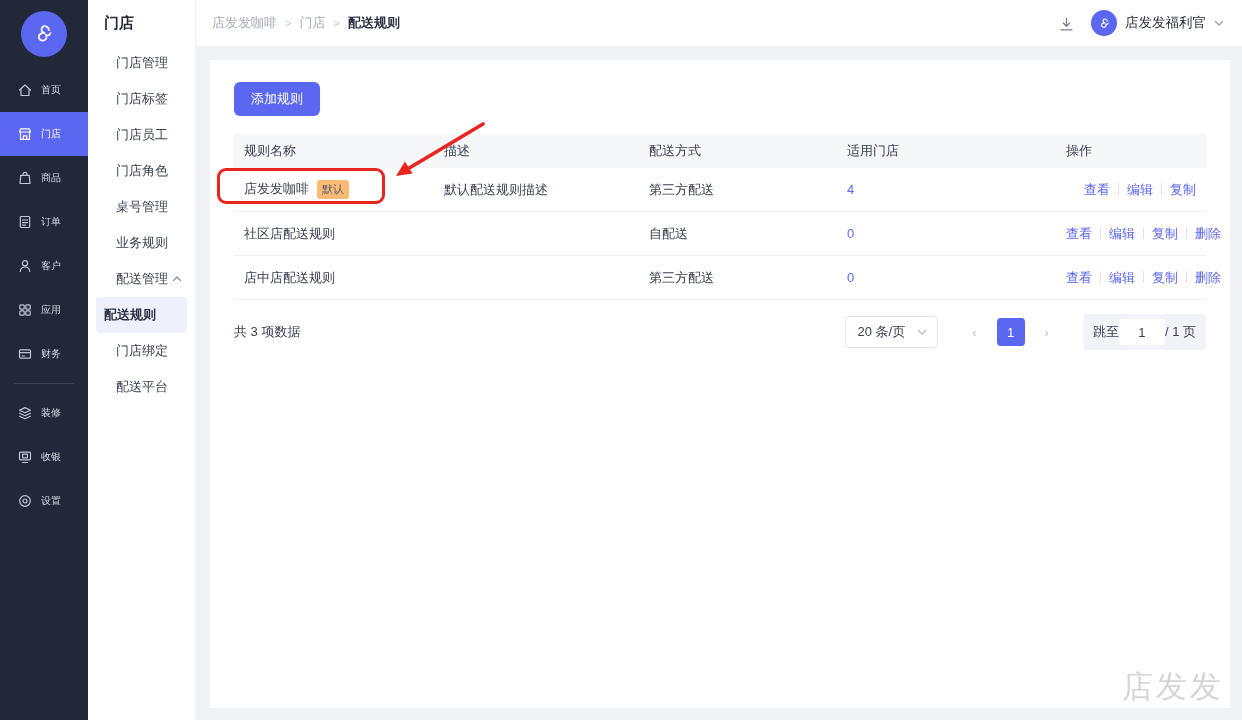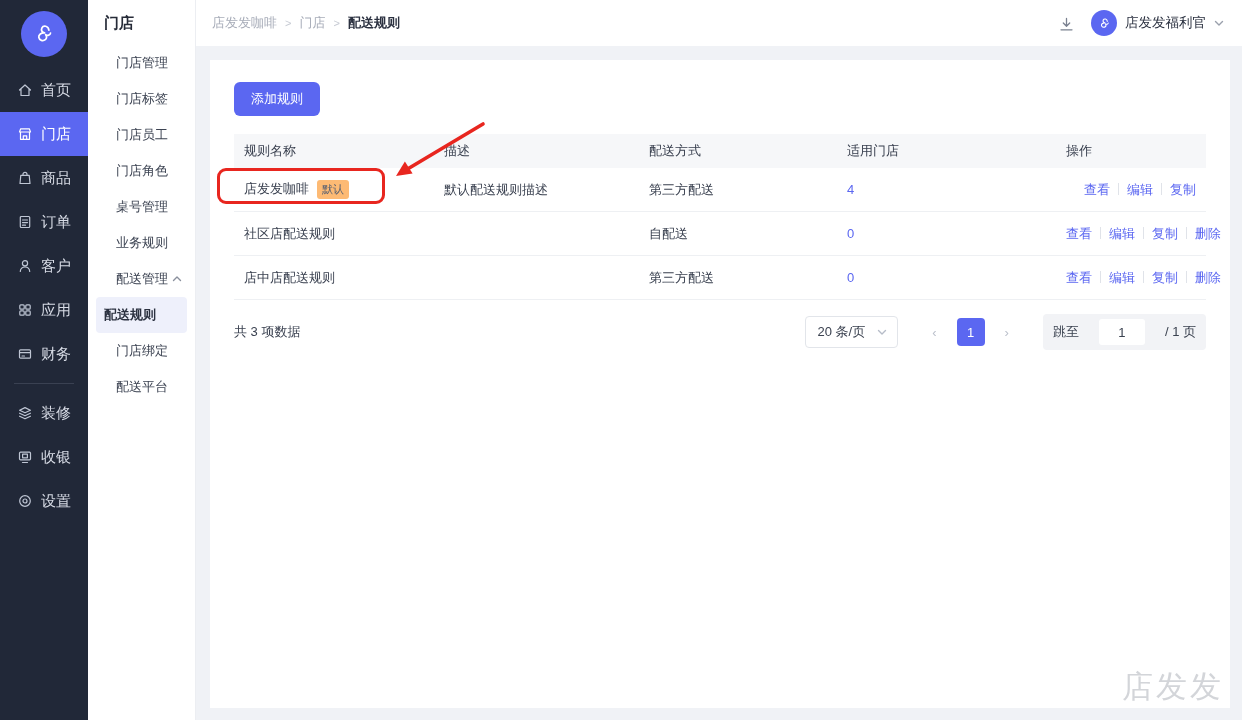--- a/index.html
+++ b/index.html
@@ -5,21 +5,21 @@
   * { margin:0; padding:0; box-sizing:border-box; }
   html,body { width:1242px; height:720px; overflow:hidden; }
   body { font-family:"Liberation Sans","DejaVu Sans",sans-serif; font-size:13px; color:#3a4150; position:relative; background:#f0f2f6; }
   .app { display:flex; width:1242px; height:720px; }
 
   
   .rail { width:88px; background:#212838; flex:none; display:flex; flex-direction:column; }
   .logo-wrap { height:68px; display:flex; align-items:center; justify-content:center; }
   .logo { width:46px; height:46px; border-radius:50%; background:#5b67f1; display:flex; align-items:center; justify-content:center; }
   .logo svg { width:26px; height:26px; }
-  .rail-item { height:44px; display:flex; align-items:center; gap:8px; padding-left:17px; color:#d7dbe5; font-size:15px; cursor:pointer; }
+  .rail-item { height:44px; display:flex; align-items:center; gap:8px; padding-left:17px; color:#d7dbe5; font-size:10px; cursor:pointer; }
   .rail-item .icn { display:flex; color:#bfc6d4; }
   .rail-item.active { background:#5b67f1; color:#ffffff; }
   .rail-item.active .icn { color:#ffffff; }
   .rail-item svg { width:16px; height:16px; fill:none; stroke:currentColor; stroke-width:1.2; stroke-linecap:round; stroke-linejoin:round; }
   .rail-divider { height:1px; background:#3a4152; margin:7px 14px; }
 
   
   .submenu { width:108px; background:#ffffff; flex:none; border-right:1px solid #eceef2; }
   .submenu-title { font-size:15px; font-weight:bold; color:#262b38; padding:14px 0 12px 16px; }
   .sm-item { height:36px; display:flex; align-items:center; padding-left:28px; font-size:13px; color:#3c4352; cursor:pointer; }
@@ -63,21 +63,21 @@
   
   .pager { display:flex; align-items:center; justify-content:space-between; margin-top:12px; height:40px; }
   .total { color:#3a4150; }
   .pager-right { display:flex; align-items:center; gap:14px; }
   .page-size { display:flex; align-items:center; gap:12px; border:1px solid #e2e5ea; border-radius:4px; padding:6px 10px 6px 12px; color:#3b4250; cursor:pointer; background:#fff; }
   .page-size .chev svg, .jump .chev svg { width:10px; height:10px; }
   .page-size svg { fill:none; stroke:#b6bcc8; stroke-width:1.4; stroke-linecap:round; stroke-linejoin:round; }
   .nav-arrow { color:#bcc1cc; font-size:13px; padding:4px 6px; cursor:pointer; margin-left:14px; }
   .nav-arrow.next { margin-left:0; margin-right:14px; }
   .page-num { width:28px; height:28px; border-radius:4px; background:#5b67f1; color:#ffffff; display:flex; align-items:center; justify-content:center; font-size:13px; cursor:pointer; }
-  .jump { display:flex; align-items:center; gap:20px; background:#f2f3f6; border-radius:4px; padding:5px 10px; color:#3b4250; }
+  .jump { display:flex; align-items:center; gap:0; background:#f2f3f6; border-radius:4px; padding:5px 10px; color:#3b4250; }
   .jump input { width:46px; height:26px; border:none; border-radius:3px; background:#ffffff; text-align:center; font-size:13px; color:#3b4250; font-family:inherit; outline:none; }
 
   .watermark { position:absolute; right:6px; bottom:0; font-size:31px; letter-spacing:3px; color:#d3d5d9; font-family:"DejaVu Serif","Liberation Serif",serif; text-shadow:1px 1px 0 #ffffff; }
 
   
   .annotation-layer { position:absolute; left:0; top:0; width:1242px; height:720px; pointer-events:none; z-index:10; }
   .anno-box { position:absolute; left:217px; top:168px; width:168px; height:36px; border:3px solid #e8261f; border-radius:9px; }
   .anno-arrow { position:absolute; left:388px; top:114px; width:104px; height:70px; }
 </style>
 </head>

